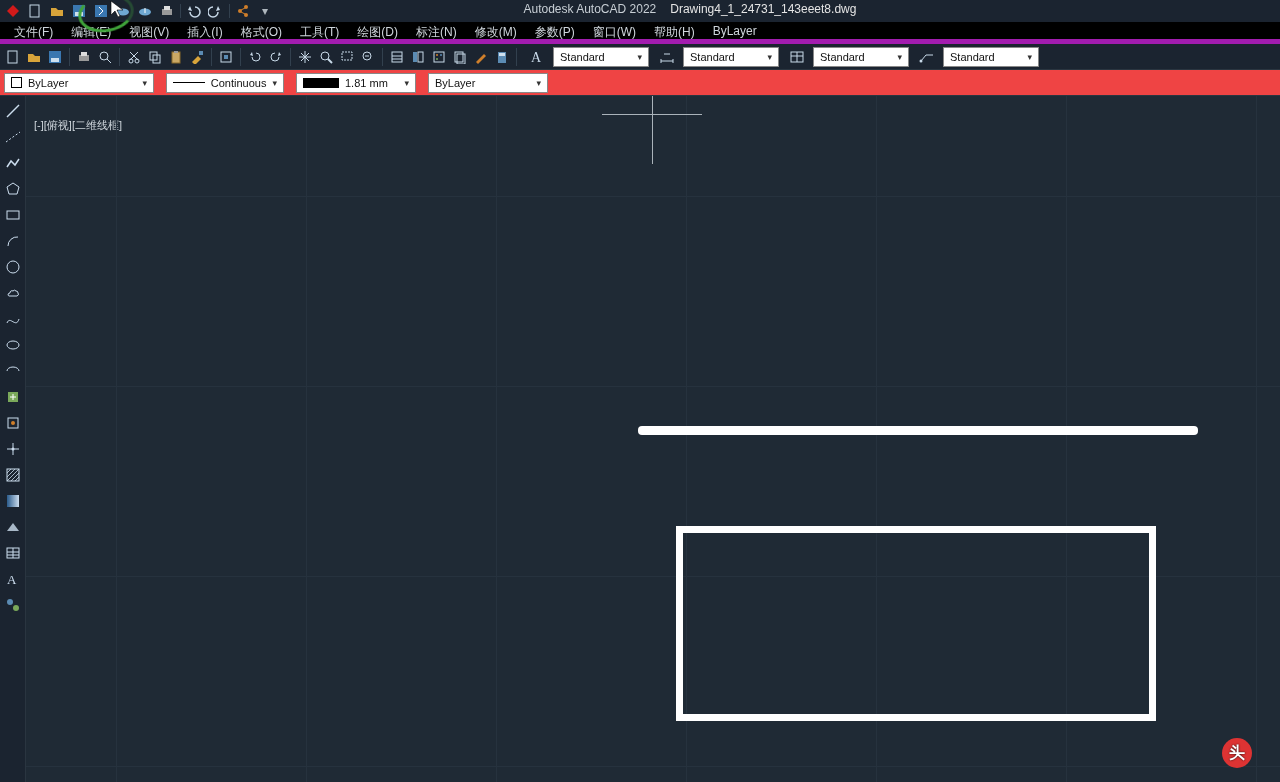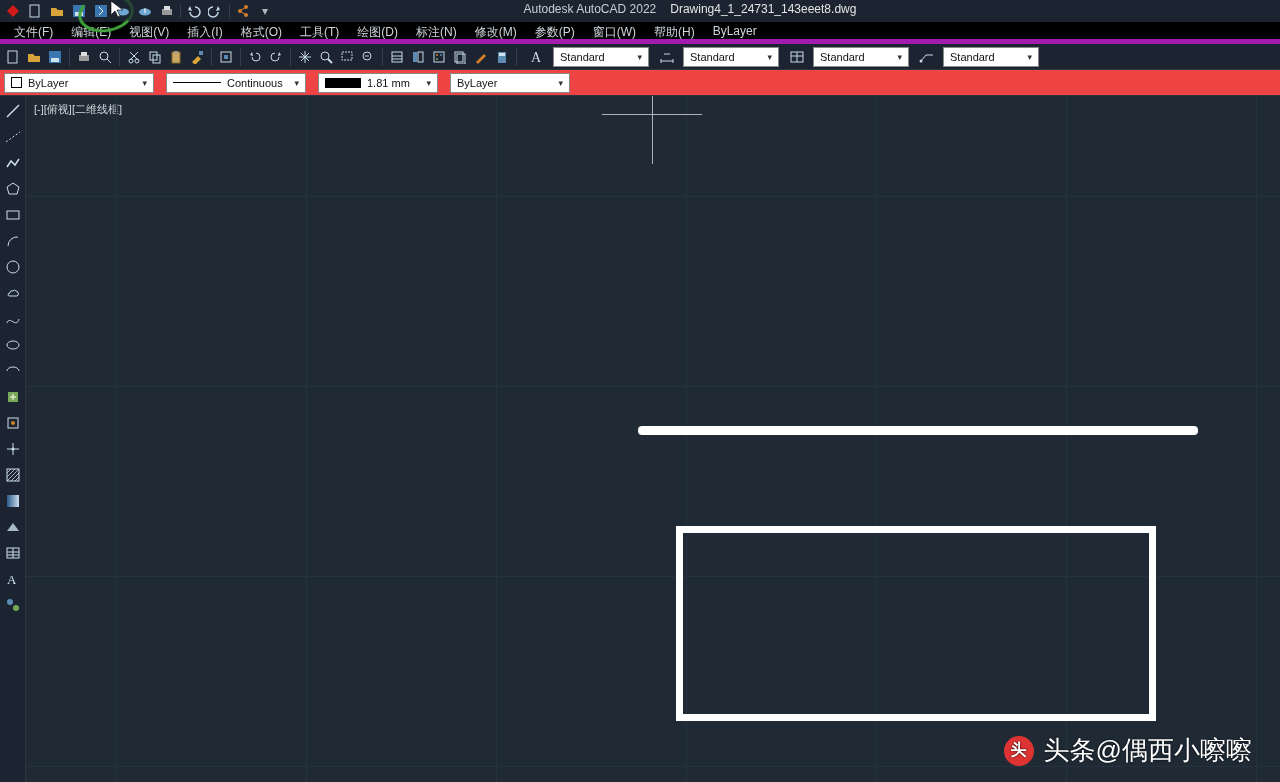--- a/index.html
+++ b/index.html
@@ -67,21 +67,21 @@
     border-bottom: 1px solid #2a3540;
   }
   .prop-dd {
     height: 20px; background: #fff; color: #111;
     display: flex; align-items: center; padding: 0 6px;
     font-size: 11px; border: 1px solid #888;
     gap: 6px;
   }
   .prop-dd .caret { margin-left: auto; font-size: 9px; color: #333; }
   .prop-dd.layer { width: 150px; }
-  .prop-dd.ltype { width: 140px; }
+  .prop-dd.ltype { width: 118px; }
   .prop-dd.lweight { width: 120px; }
   .prop-dd.plotstyle { width: 120px; }
   .swatchbox {
     width: 11px; height: 11px; background: #fff;
     border: 1px solid #000;
   }
   .lw-swatch {
     width: 36px; height: 10px; background: #000;
     display: inline-block;
   }
@@ -101,21 +101,21 @@
     width: 22px; height: 22px;
     display: flex; align-items: center; justify-content: center;
     cursor: pointer; color: #95b6d6;
   }
   
   .canvas {
     position: absolute; left: 26px; top: 96px; right: 0; bottom: 0;
     background: #1f2a35;
   }
   .vp-label {
-    position: absolute; left: 8px; top: 6px;
+    position: absolute; left: 8px; top: 22px;
     color: #cfd6dc; font-size: 11px;
   }
   
   .gridv {
     position: absolute; top: 0; bottom: 0; width: 1px;
     background: #26323e;
   }
   .gridh {
     position: absolute; left: 0; right: 0; height: 1px;
     background: #26323e;
@@ -606,15 +606,14 @@
 
   <div class="cross-h" style="left:576px; top:18px; width:100px;"></div>
   <div class="cross-v" style="left:626px; top:0px; height:68px;"></div>
 
   <div class="thick-line" style="left:612px; top:330px; width:560px;"></div>
 
   <div class="white-rect" style="left:650px; top:430px; width:480px; height:195px;"></div>
 
   <div class="wm">
     <span class="logo">头</span>
-    <span>头条@偶西小嚓嚓</span>
   </div>
 </div>
 
 </body></html>

